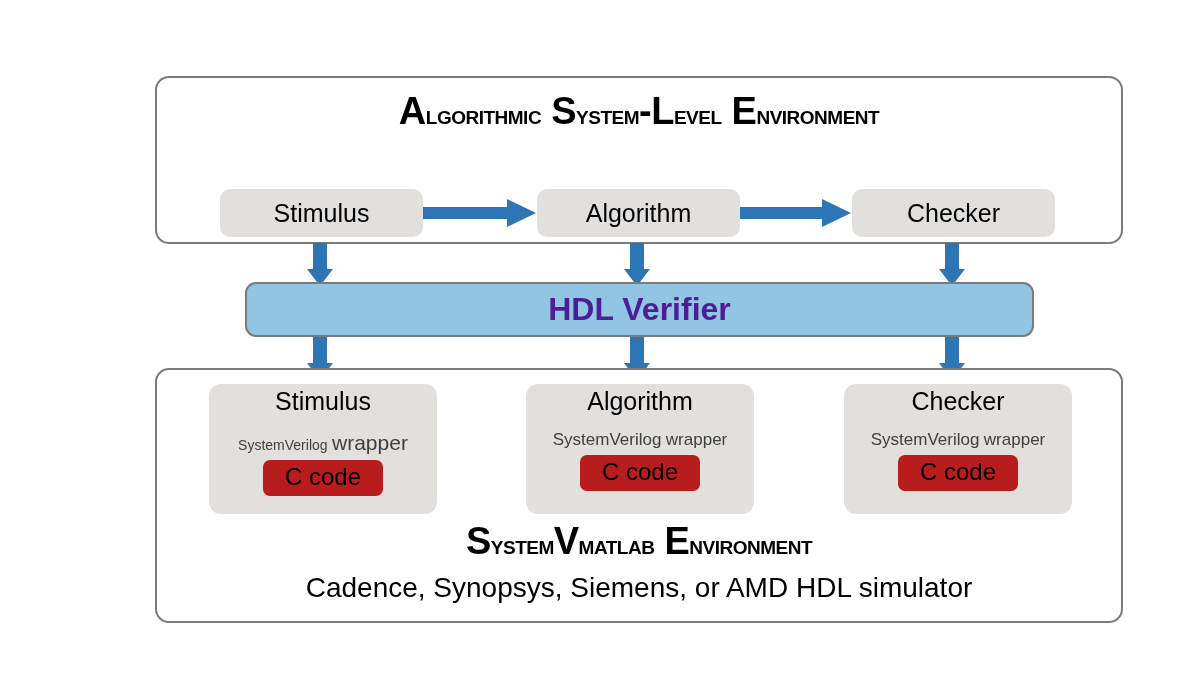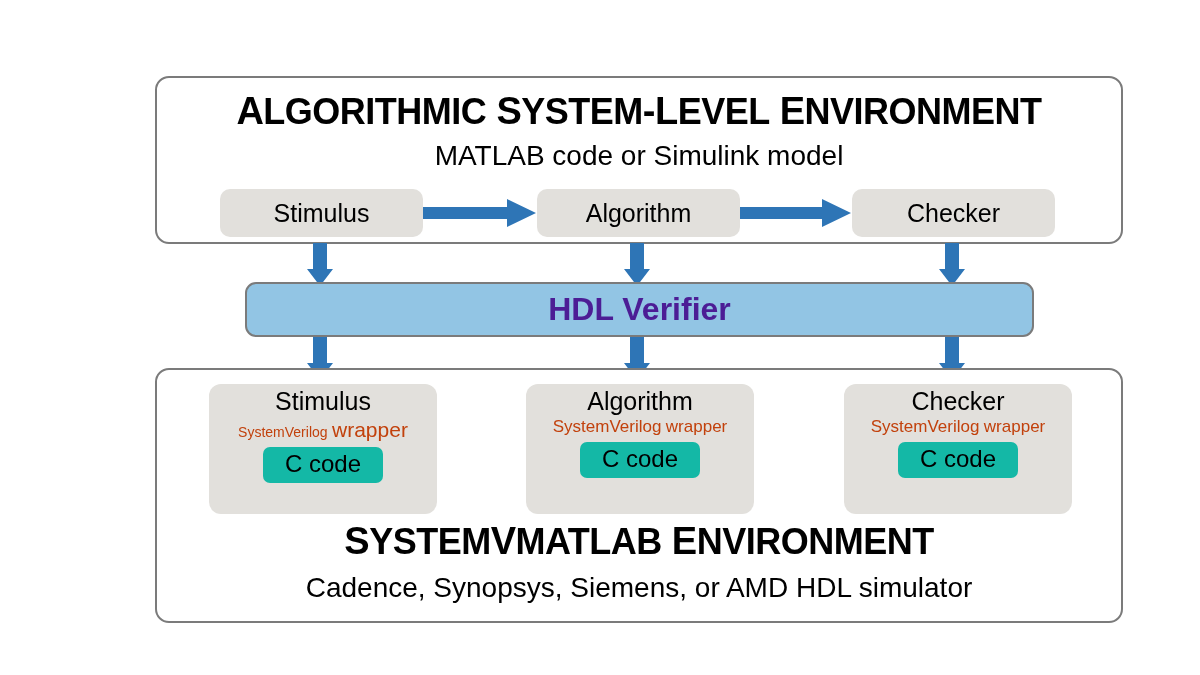--- a/index.html
+++ b/index.html
@@ -31,21 +31,21 @@
     position: absolute;
     left: 0; right: 0;
     text-align: center;
     font-weight: bold;
     color: #000000;
     font-family: "Liberation Sans", sans-serif;
     white-space: nowrap;
     font-stretch: condensed;
   }
   .smallcaps-title .cap  { font-size: 38px; letter-spacing: -0.5px; }
-  .smallcaps-title .sc   { font-size: 36px; letter-spacing: -0.5px; }
+  .smallcaps-title .sc   { font-size: 19px; letter-spacing: -0.5px; }
 
   .subtitle {
     position: absolute;
     left: 0; right: 0;
     text-align: center;
     font-size: 28px;
     color: #000000;
     white-space: nowrap;
   }
 
@@ -111,32 +111,32 @@
   #bot-box-1 { left: 369px; }
   #bot-box-2 { left: 687px; }
 
   .gbox-bot .bname {
     font-size: 25px;
     color: #000;
     margin-top: 4px;
     line-height: 1.1;
   }
   .gbox-bot .wrapline {
-    color: #c2410c;
+    color: #404040;
     line-height: 1.1;
-    margin-top: 2px;
+    margin-top: 15px;
     white-space: nowrap;
   }
   .wrapline .sv-small { font-size: 14px; }
   .wrapline .sv-norm  { font-size: 17px; }
   .wrapline .wr-big   { font-size: 21px; }
   .wrapline .wr-norm  { font-size: 17px; }
 
   .ccode {
-    background: #14b8a6;
+    background: #b91c1c;
     border-radius: 7px;
     font-size: 24px;
     color: #000;
     padding: 3px 22px 5px 22px;
     margin-top: 6px;
     white-space: nowrap;
   }
 
   
   .arrow-down {
@@ -152,21 +152,20 @@
 </style>
 </head>
 <body>
 
 <div class="panel" id="top-panel">
 
   <div class="smallcaps-title" id="top-title">
     <span class="cap">A</span><span class="sc">LGORITHMIC</span><span class="cap">&nbsp;</span><span class="cap">S</span><span class="sc">YSTEM</span><span class="cap">-L</span><span class="sc">EVEL</span><span class="cap">&nbsp;</span><span class="cap">E</span><span class="sc">NVIRONMENT</span>
   </div>
 
-  <div class="subtitle" id="top-subtitle">MATLAB code or Simulink model</div>
 
   <div class="gbox-top" id="top-box-stimulus">
     <span>Stimulus</span>
   </div>
   <div class="gbox-top" id="top-box-algorithm">
     <span>Algorithm</span>
   </div>
   <div class="gbox-top" id="top-box-checker">
     <span>Checker</span>
   </div>

